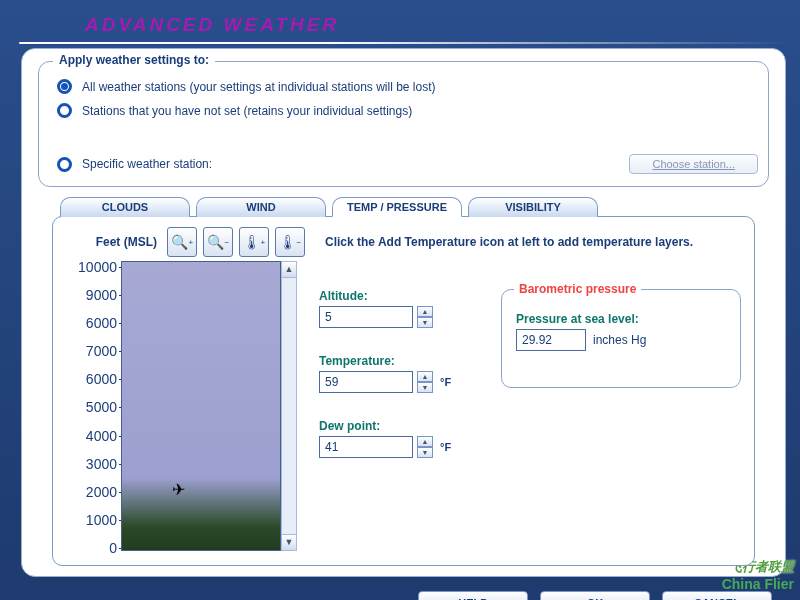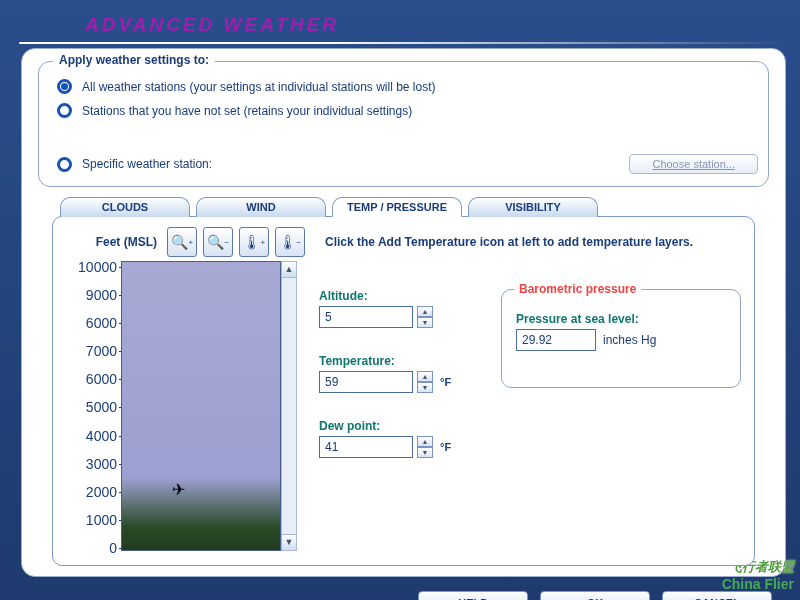--- a/index.html
+++ b/index.html
@@ -162,21 +162,21 @@
                 <span class="unit">°F</span>
               </div>
             </div>
 
           </div>
 
           <div class="pressure-box">
             <div class="pressure-legend">Barometric pressure</div>
             <span class="field-label">Pressure at sea level:</span>
             <div class="field-row">
-              <input class="text-input" style="width: 80px;" value="29.92">
+              <input class="text-input" style="width: 70px;" value="29.92">
               <span class="unit" style="font-weight:400;font-size:12px">inches Hg</span>
             </div>
           </div>
         </div>
 
       </div>
     </div>
 
   </div>
 

